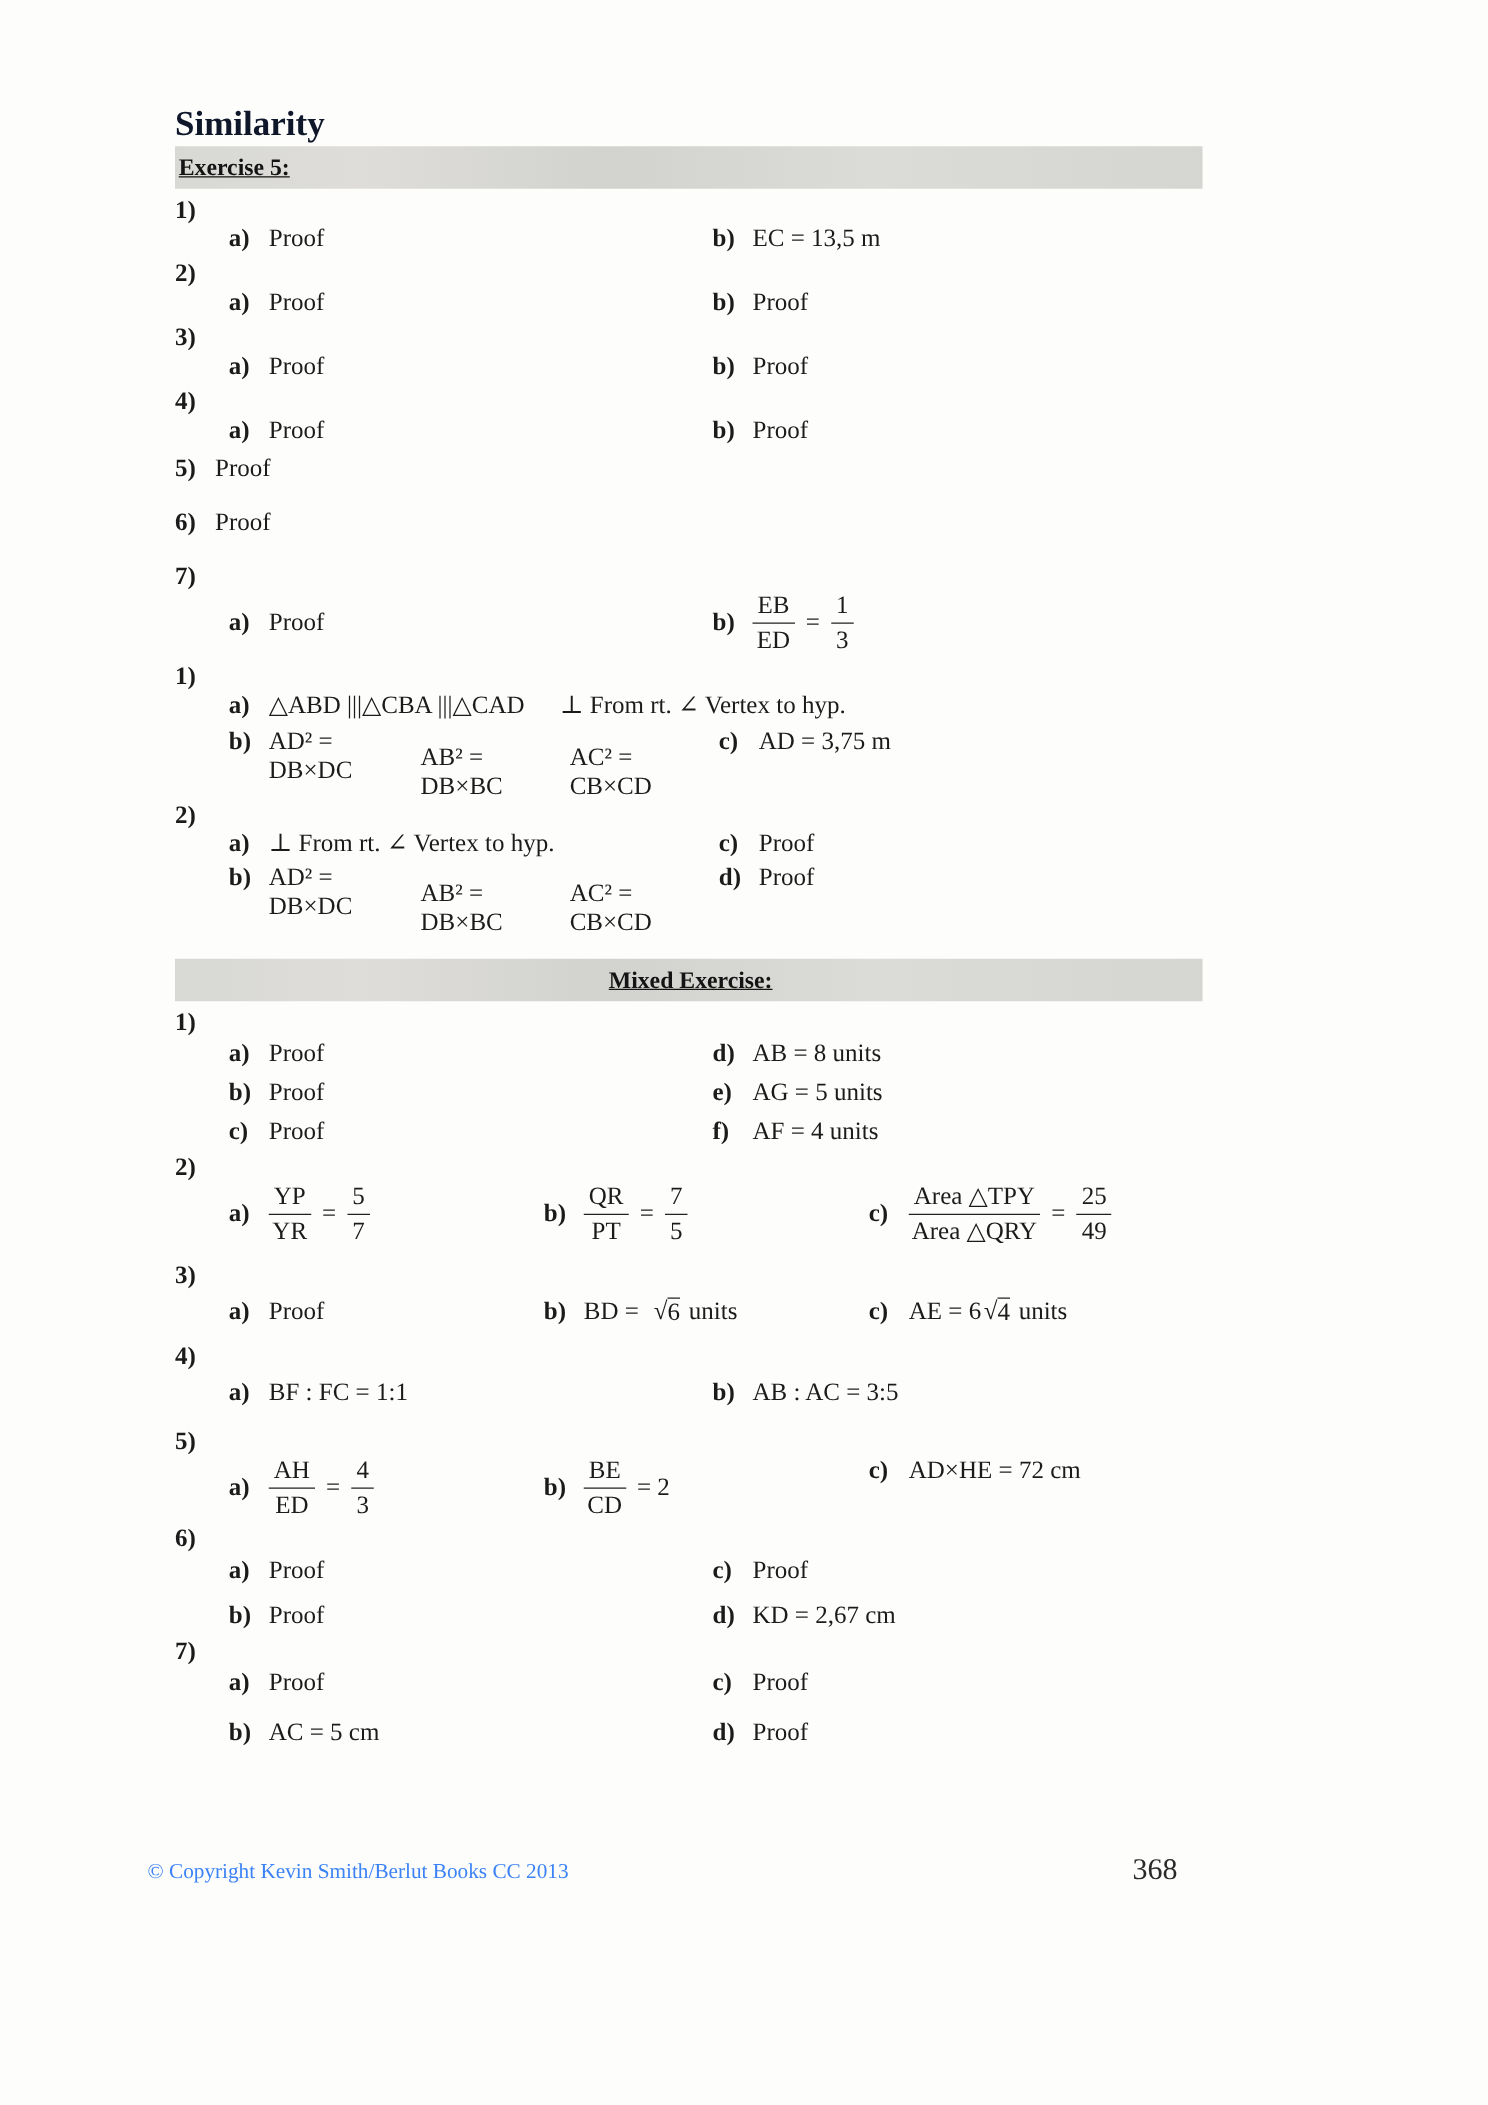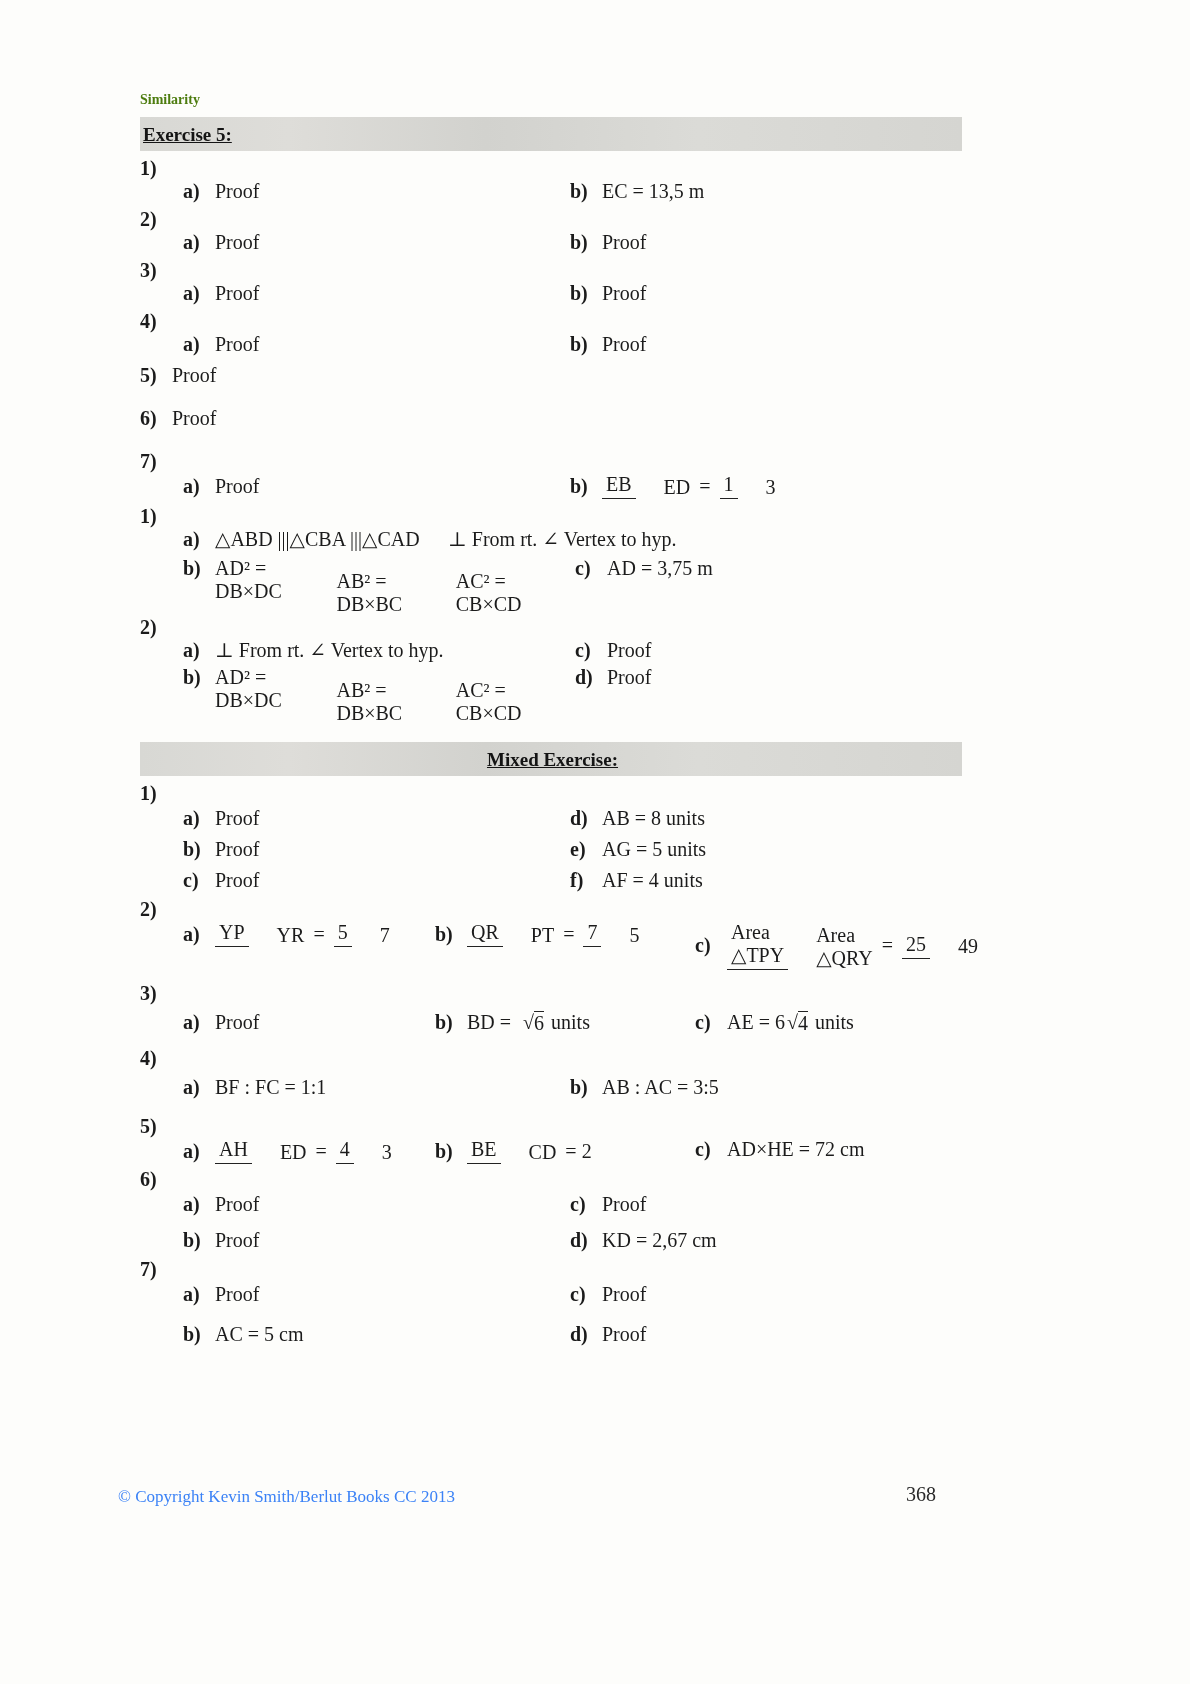--- a/index.html
+++ b/index.html
@@ -1,48 +1,48 @@
 <!DOCTYPE html>
 <html><head>
 <meta charset="utf-8">
 <style>
   html,body{margin:0;padding:0;}
   body{width:1190px;height:1684px;background:#ffffff;font-family:"Liberation Serif","DejaVu Serif",serif;color:#1b1b1b;}
   .page{position:relative;width:1190px;height:1684px;background:#fdfdfb;overflow:hidden;}
   .content{position:absolute;left:140px;top:88px;width:822px;}
-  .sec-title{font-size:14px;line-height:23px;font-weight:bold;color:#4d7c0f;}
+  .sec-title{font-size:28px;line-height:23px;font-weight:bold;color:#0f172a;}
   .bar{margin-top:6px;height:34px;background:linear-gradient(90deg,#d8d8d4 0%,#deddd9 18%,#d2d2ce 42%,#dbdbd7 68%,#d5d5d1 100%);display:flex;align-items:center;}
   .bar-text{font-size:19px;font-weight:bold;text-decoration:underline;color:#141414;padding-left:3px;line-height:19px;}
   .qnum{font-size:20px;line-height:23px;font-weight:bold;display:block;}
   .row{display:flex;align-items:flex-start;padding-left:43px;}
   .row.vcenter{align-items:center;}
   .row.noindent{padding-left:0;}
   .item{display:flex;align-items:flex-start;}
   .item.fitem{align-items:center;}
   .c12{width:387px;flex:none;}
   .c13{width:252px;flex:none;}
   .c23{width:260px;flex:none;}
   .ce6{width:392px;flex:none;}
   .ltr{font-size:20px;line-height:23px;font-weight:bold;width:32px;flex:none;}
   .numw{width:32px;flex:none;}
   .txt{font-size:20px;line-height:23px;}
   .w233{width:233px;flex:none;}
   .eqstack{display:flex;flex-direction:row;}
   .eqstack .txt + .txt{margin-top:13px;}
   .frgrp{display:inline-flex;align-items:center;}
-  .frac{display:inline-flex;flex-direction:row;align-items:center;font-size:20px;line-height:23px;gap:28px;}
+  .frac{display:inline-flex;flex-direction:column;align-items:center;font-size:20px;line-height:23px;}
   .fnum{padding:0 4px 2px;border-bottom:1.5px solid #222;}
   .fden{padding-top:2px;}
   .feq{font-size:20px;line-height:23px;margin:0 9px;}
   .radpre{margin-right:12px;}
   .radpre2{margin-right:2px;}
   .radicand{border-top:1.5px solid #222;}
   .radpost{margin-left:7px;}
   .footer-copy{position:absolute;left:118px;top:1487px;font-size:17px;line-height:20px;color:#3b82f6;}
-  .page-num{position:absolute;left:906px;top:1483px;font-size:20px;color:#2a2a2a;}
+  .page-num{position:absolute;left:906px;top:1483px;font-size:24px;color:#2a2a2a;}
 </style>
 </head>
 <body>
 
 <div class="page">
   <div class="content">
 
     <div class="sec-title">Similarity</div>
     <div class="bar">
       <span class="bar-text">Exercise 5:</span>

